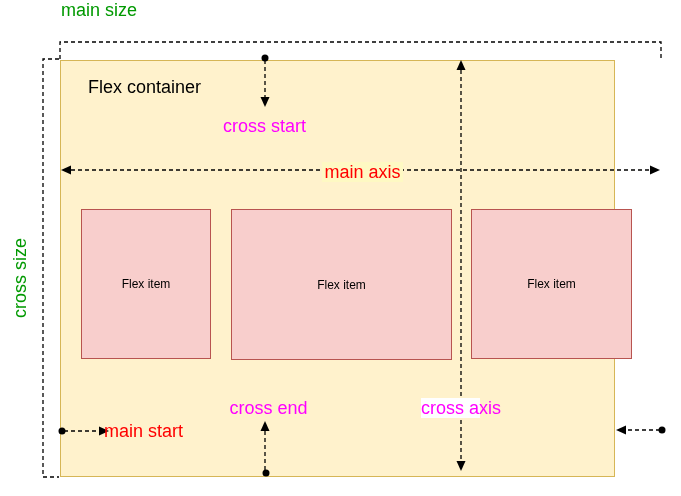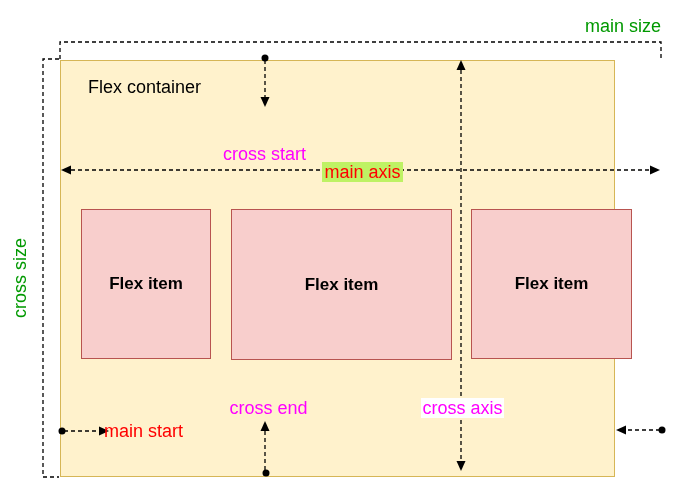--- a/index.html
+++ b/index.html
@@ -37,23 +37,22 @@
   .flex-item {
     position: absolute;
     top: 148px;
     height: 150px;
     background: #F8CECC;
     border: 1px solid #B85450;
     box-sizing: border-box;
     display: flex;
     align-items: center;
     justify-content: center;
-    font-size: 17px;
+    font-size: 12px;
     color: #000000;
-    font-weight: bold;
   }
   .item-0 { left: 20px;  width: 130px; }
   .item-1 { left: 170px; width: 221px; height: 151px; }
   .item-2 { left: 410px; width: 161px; }
 
   .overlay {
     position: absolute;
     left: 0;
     top: 0;
     z-index: 2;
@@ -62,26 +61,26 @@
     position: absolute;
     font-size: 18px;
     line-height: 20px;
     z-index: 3;
     white-space: nowrap;
   }
   .green   { color: #009900; }
   .red     { color: #FF0000; }
   .magenta { color: #FF00FF; }
 
-  .main-size  { left: 61px;  top: 16px;   width: 600px; text-align: right; }
+  .main-size  { left: 61px;  top: 0;   width: 600px; text-align: left; }
   .cross-size { left: -35px; top: 268px; width: 110px; height: 20px; text-align: center;
                 transform: rotate(-90deg); }
-  .cross-start { left: 204px; top: 116px; width: 121px; text-align: center; margin-top: 28px; }
-  .main-axis   { left: 322px; top: 162px; width: 81px;  text-align: center; background: #bef264; }
-  .cross-axis  { left: 421px; top: 398px; width: 83px;  text-align: center; background: #ffffff; }
+  .cross-start { left: 204px; top: 116px; width: 121px; text-align: center; }
+  .main-axis   { left: 322px; top: 162px; width: 81px;  text-align: center; background: #fef9c3; }
+  .cross-axis  { left: 421px; top: 398px; width: 59px;  text-align: center; background: #ffffff; }
   .cross-end   { left: 208px; top: 398px; width: 121px; text-align: center; }
   .main-start  { left: 104px; top: 421px; }
   .main-end    { left: 503px; top: 420px; width: 100px; text-align: right; }
 </style>
 </head>
 <body>
 
 <div class="diagram">
 
   <div class="flex-container">

